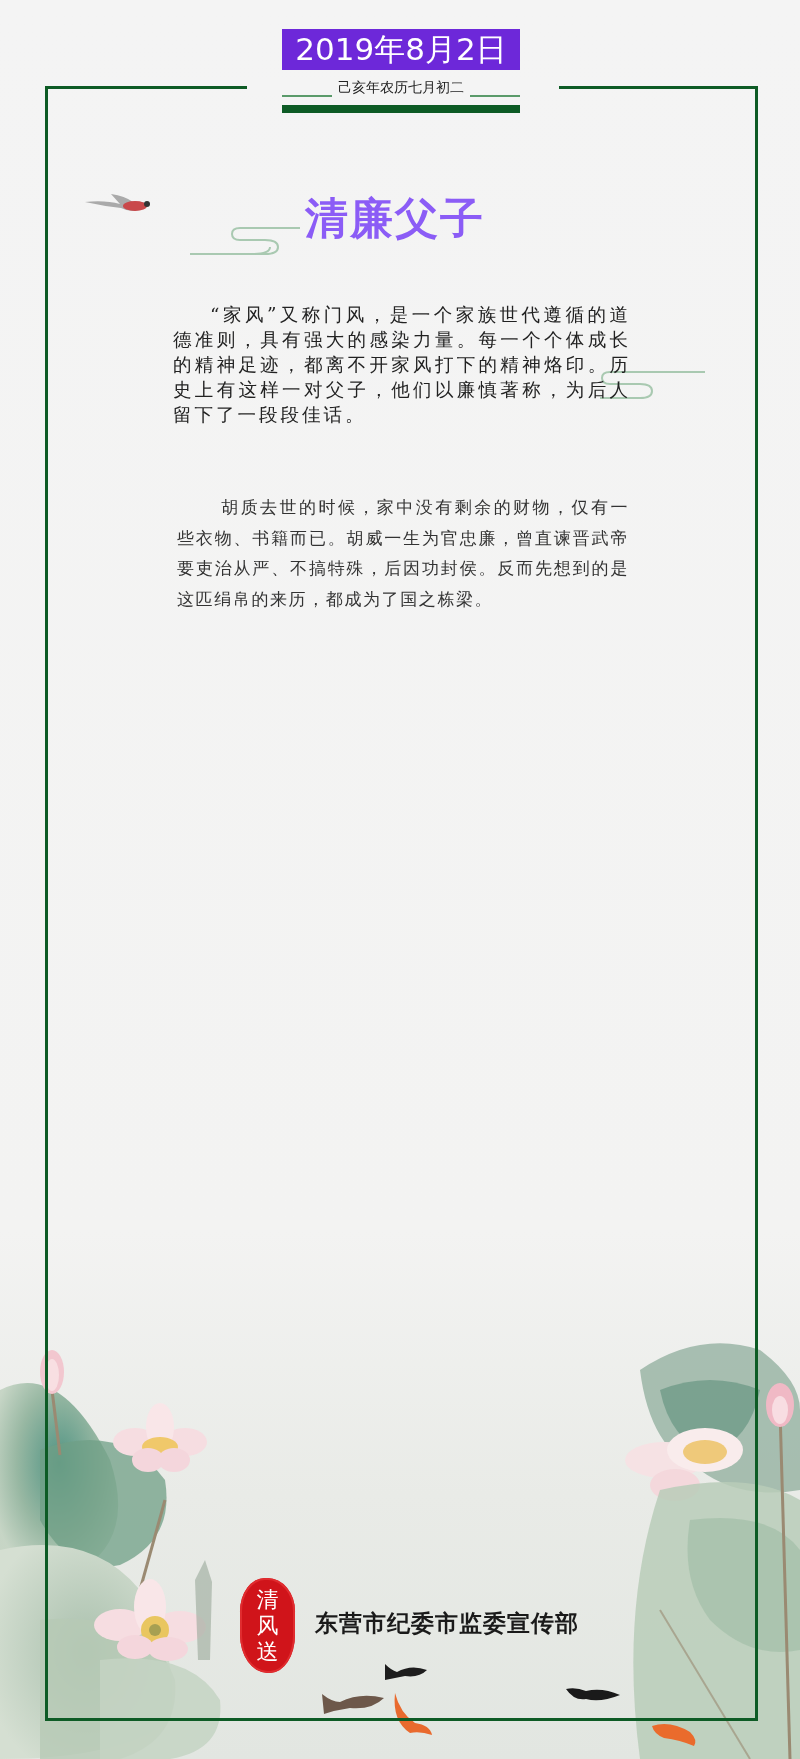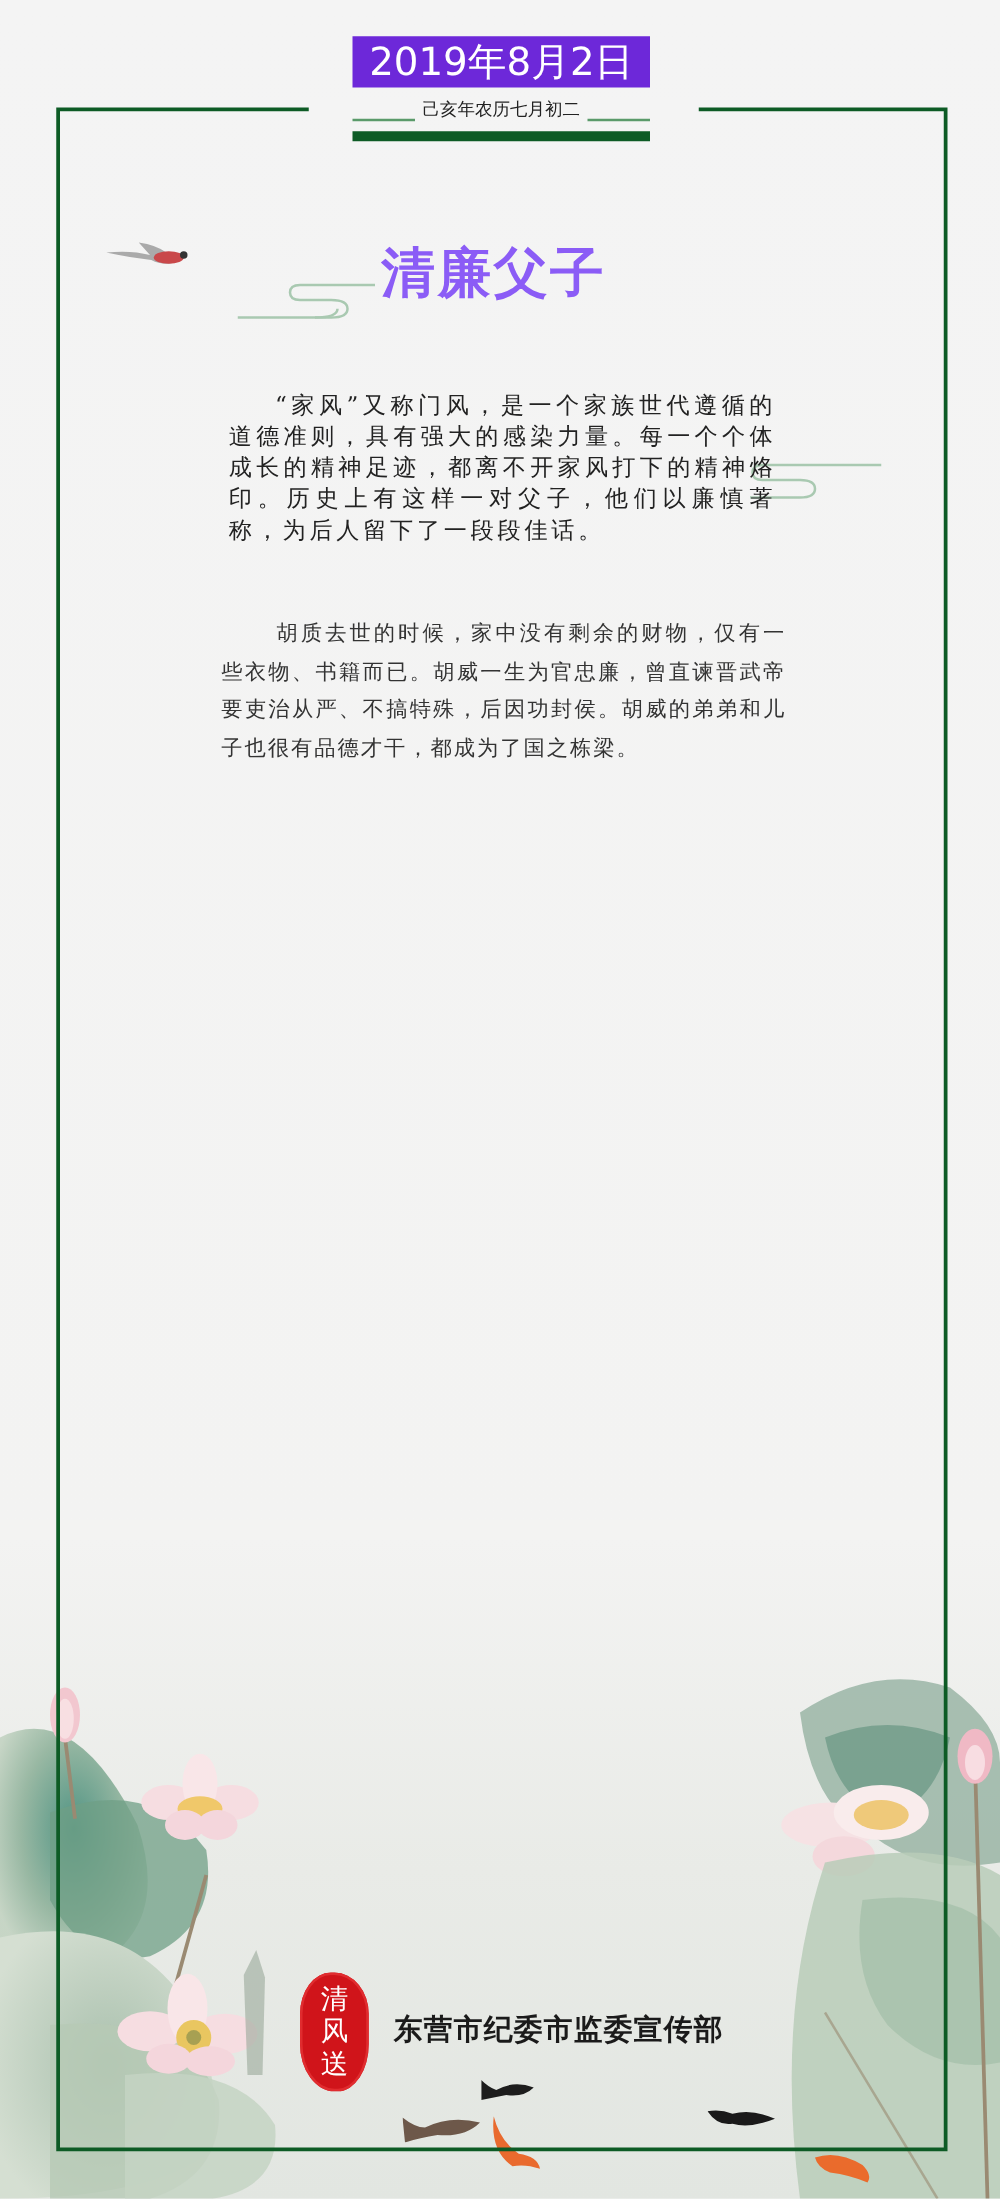--- a/index.html
+++ b/index.html
@@ -42,21 +42,21 @@
   .title {
     position: absolute; left: 305px; top: 190px; width: 210px;
     font-family: Liberation Sans, sans-serif; font-size: 43px; font-weight: bold;
     color: #8b5cf6; letter-spacing: 2px; white-space: nowrap;
   }
   .intro {
     position: absolute; left: 173px; top: 302px; width: 458px;
     font-family: "DejaVu Serif", "Liberation Serif", serif; font-size: 18.5px;
     line-height: 25px; color: #222; letter-spacing: 3px;
   }
-  .intro p { margin: 10px; text-indent: 2em; text-align: justify; }
+  .intro p { margin: 0; text-indent: 2em; text-align: justify; }
   .body-text {
     position: absolute; left: 177px; top: 492px; width: 452px;
     font-size: 17px; line-height: 30.5px; color: #333; letter-spacing: 1.6px;
   }
   .body-text p { margin: 0; text-indent: 2.6em; text-align: justify; }
   .footer-org {
     position: absolute; left: 315px; top: 1608px;
     font-family: "DejaVu Serif", "Liberation Serif", serif; font-size: 23px; font-weight: bold;
     color: #1a1a1a; letter-spacing: 1px; white-space: nowrap;
   }
@@ -173,21 +173,21 @@
   <path d="M0 28 L40 28 Q52 28 52 21 Q52 14 40 14 L10 14 Q2 14 2 8 Q2 2 10 2 L105 2" fill="none" stroke="#a9c9b1" stroke-width="2"></path>
 </svg>
 
 <div class="title">清廉父子</div>
 
 <div class="intro">
   <p>“家风”又称门风，是一个家族世代遵循的道德准则，具有强大的感染力量。每一个个体成长的精神足迹，都离不开家风打下的精神烙印。历史上有这样一对父子，他们以廉慎著称，为后人留下了一段段佳话。</p>
 </div>
 
 <div class="body-text">
-  <p>胡质去世的时候，家中没有剩余的财物，仅有一些衣物、书籍而已。胡威一生为官忠廉，曾直谏晋武帝要吏治从严、不搞特殊，后因功封侯。胡威的弟弟和儿子也很有品德才干，都成为了国之栋梁。</p>
+  <p>胡质去世的时候，家中没有剩余的财物，仅有一些衣物、书籍而已。胡威一生为官忠廉，曾直谏晋武帝要吏治从严、不搞特殊，后因功封侯。反而先想到的是这匹绢帛的来历，都成为了国之栋梁。</p>
 </div>
 
 <div class="seal">
   <span>清</span>
   <span>风</span>
   <span>送</span>
 </div>
 <div class="footer-org">东营市纪委市监委宣传部</div>
 
 </body></html>

